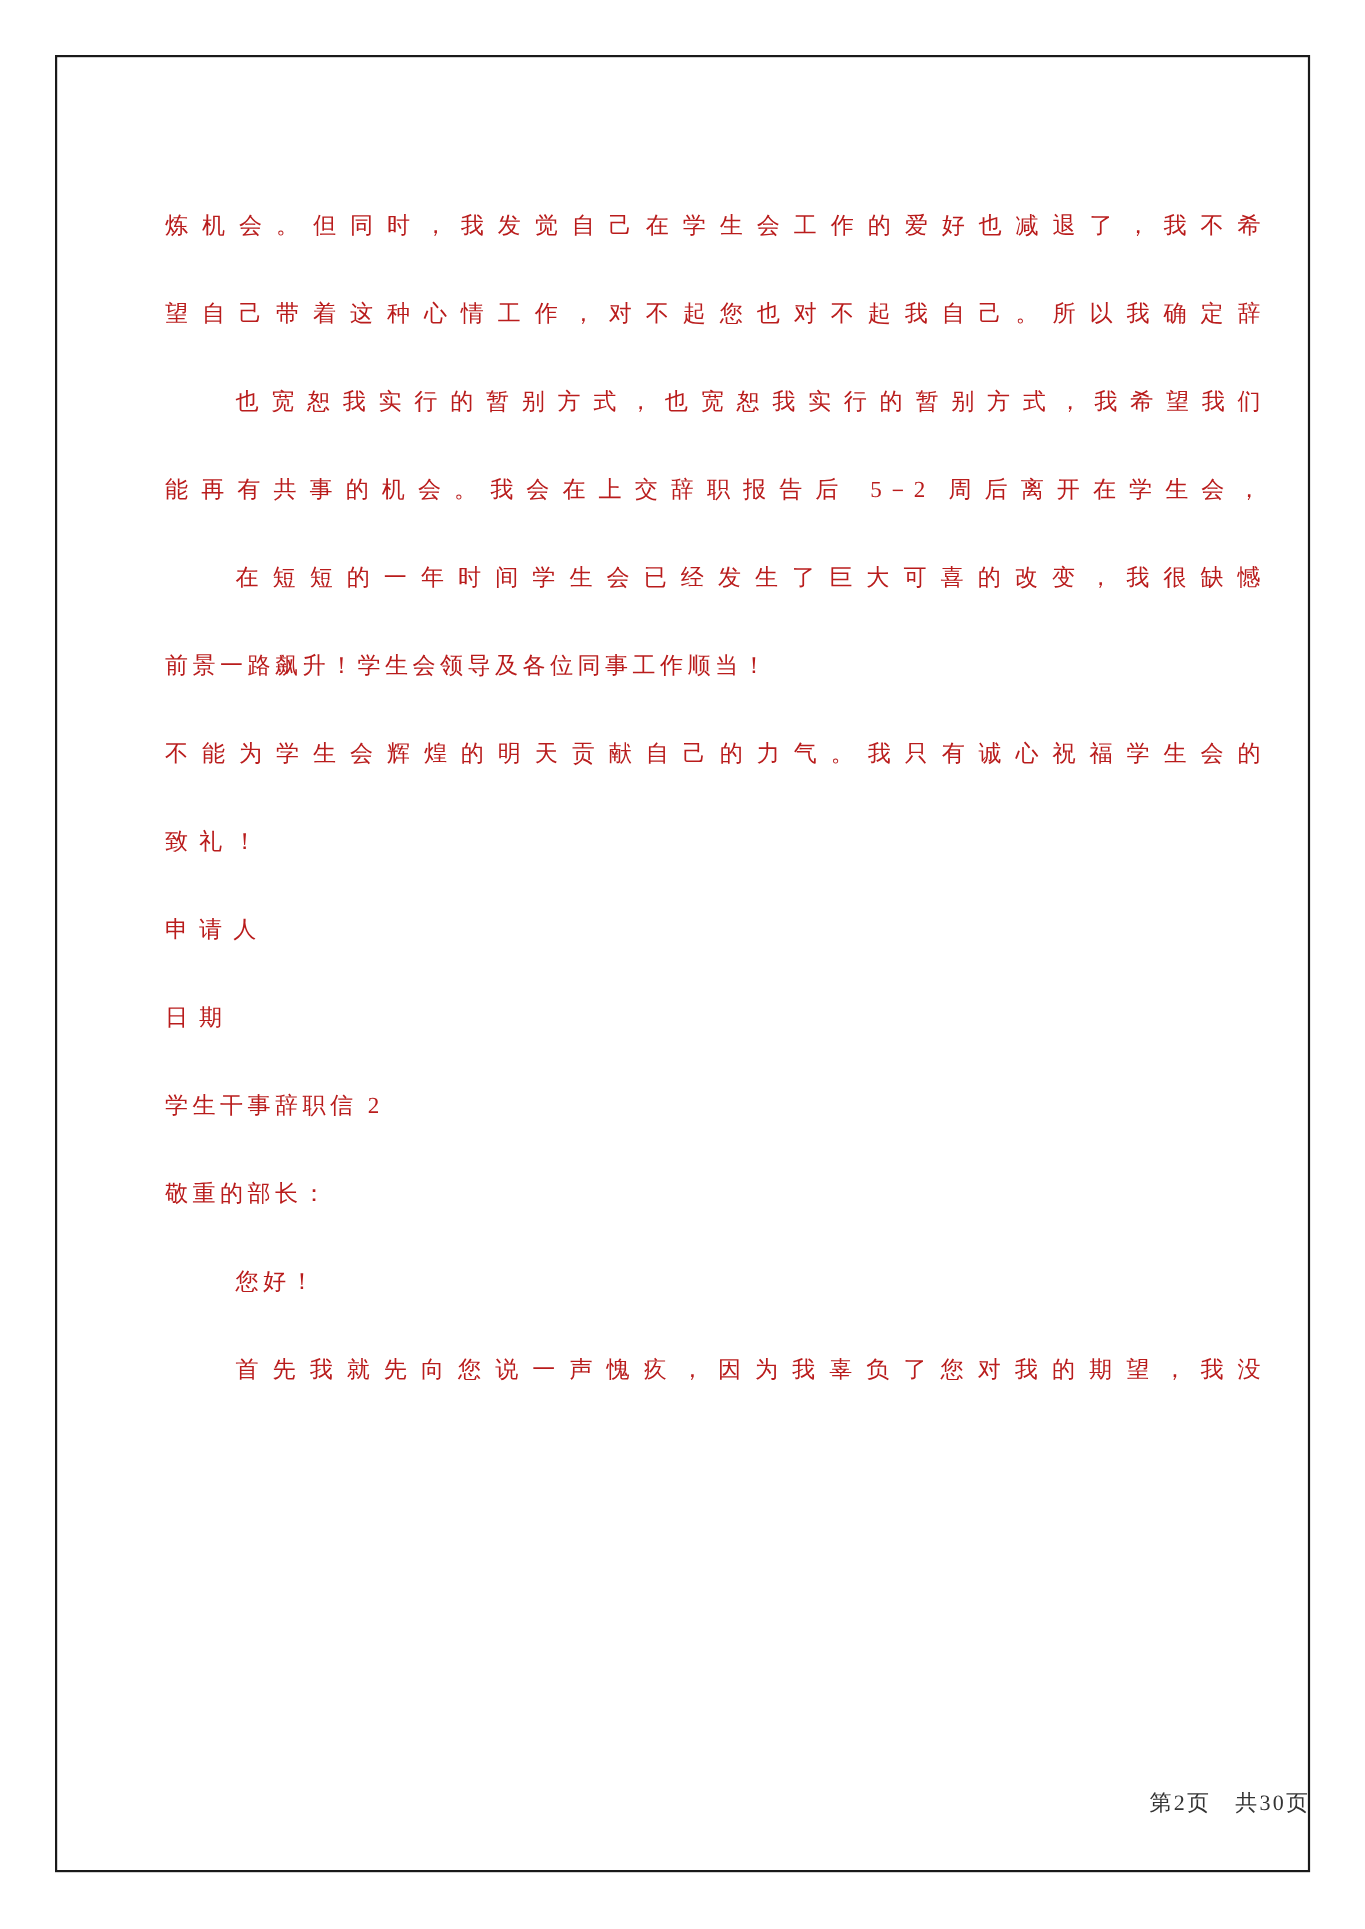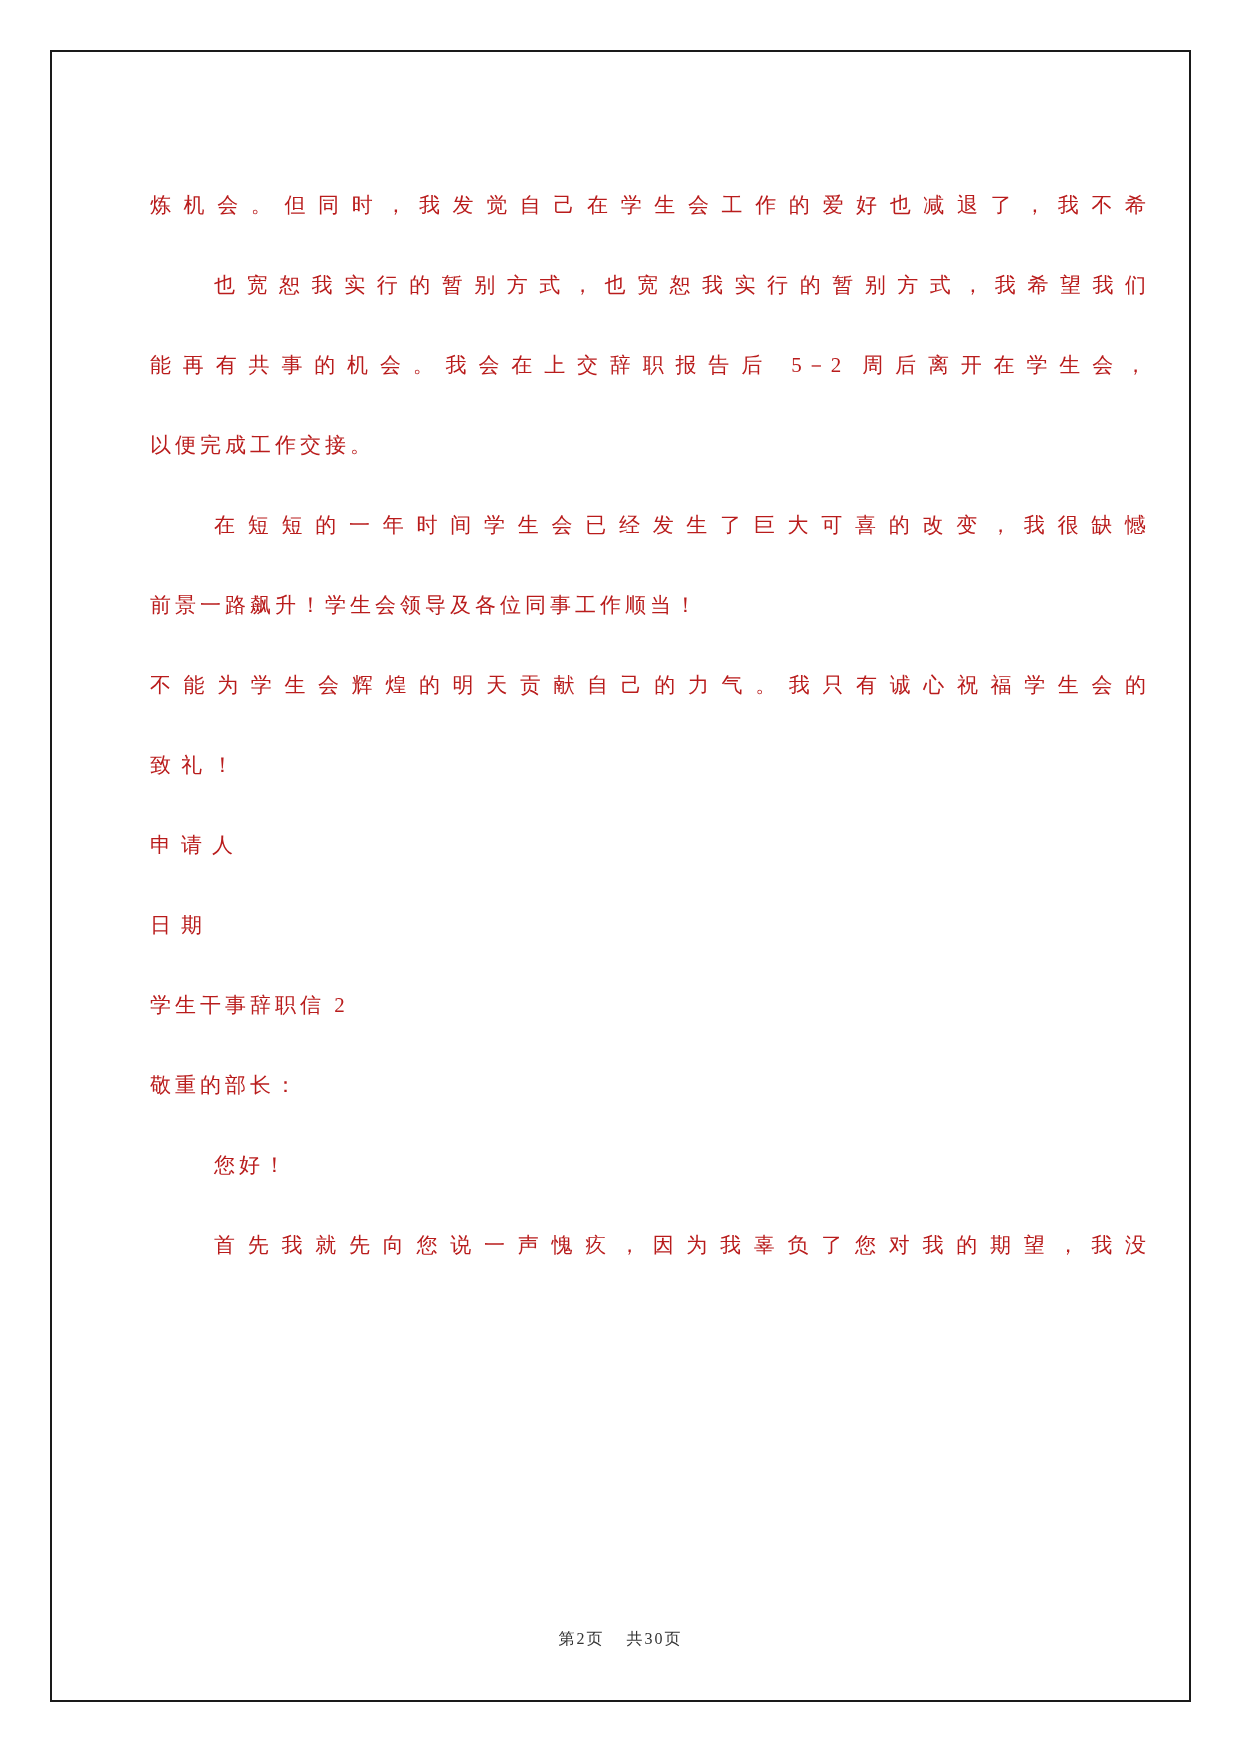--- a/index.html
+++ b/index.html
@@ -51,43 +51,43 @@
   .line.wide {
     letter-spacing: 10px;
   }
   .footer {
     position: absolute;
     left: 50px;
     top: 1626px;
     width: 1141px;
     height: 26px;
     line-height: 26px;
-    text-align: center;
-    font-size: 16px;
+    text-align: right;
+    font-size: 20px;
     letter-spacing: 2px;
     color: #333333;
   }
   .footer span {
     display: inline-block;
   }
   .footer .pg-cur {
     margin-right: 22px;
   }
 </style>
 </head>
 <body>
 
 <div class="page">
   <div class="frame"></div>
 
   <div class="doc-body">
       <div class="line fill">炼机会。但同时，我发觉自己在学生会工作的爱好也减退了，我不希</div>
+      <div class="line fill">望自己带着这种心情工作，对不起您也对不起我自己。所以我确定辞</div>
       <div class="line indent fill">也宽恕我实行的暂别方式，也宽恕我实行的暂别方式，我希望我们</div>
       <div class="line fill">能再有共事的机会。我会在上交辞职报告后 5－2 周后离开在学生会，</div>
-      <div class="line">以便完成工作交接。</div>
       <div class="line indent fill">在短短的一年时间学生会已经发生了巨大可喜的改变，我很缺憾</div>
       <div class="line">前景一路飙升！学生会领导及各位同事工作顺当！</div>
       <div class="line fill">不能为学生会辉煌的明天贡献自己的力气。我只有诚心祝福学生会的</div>
       <div class="line wide">致礼！</div>
       <div class="line wide">申请人</div>
       <div class="line wide">日期</div>
       <div class="line">学生干事辞职信 2</div>
       <div class="line">敬重的部长：</div>
       <div class="line indent">您好！</div>
       <div class="line indent fill">首先我就先向您说一声愧疚，因为我辜负了您对我的期望，我没</div>

